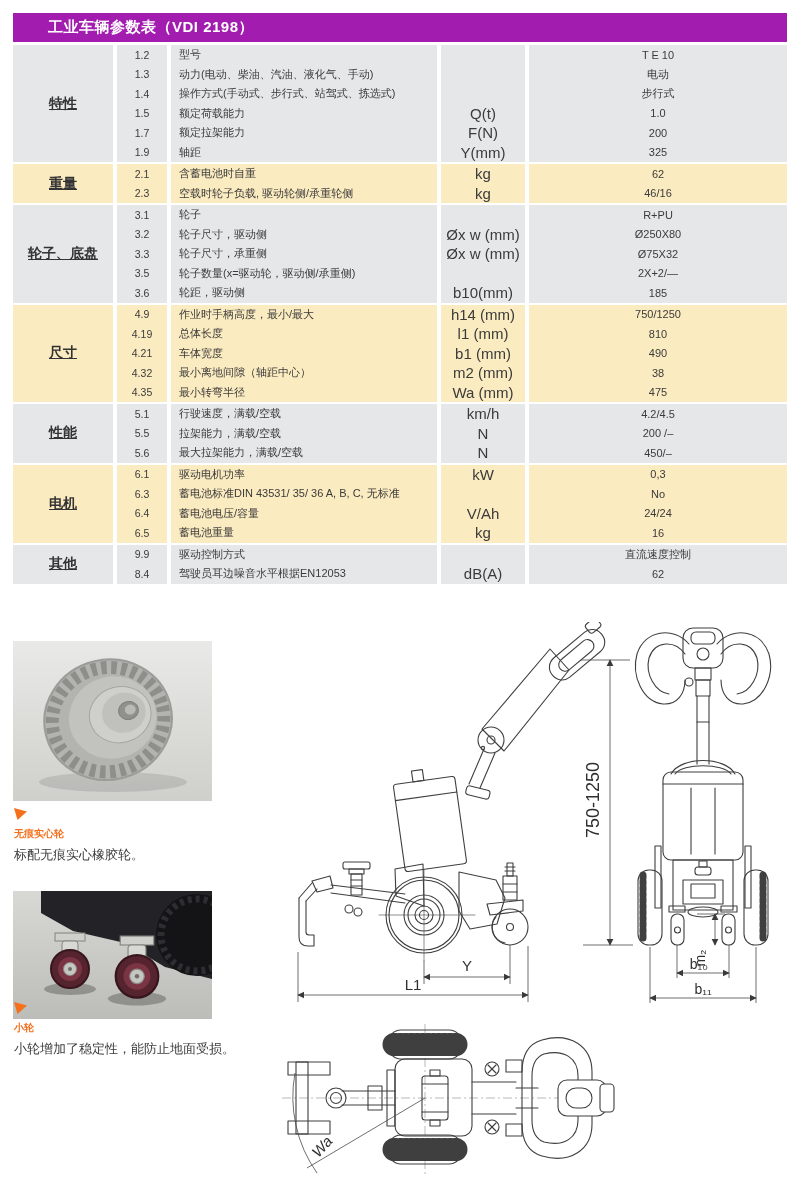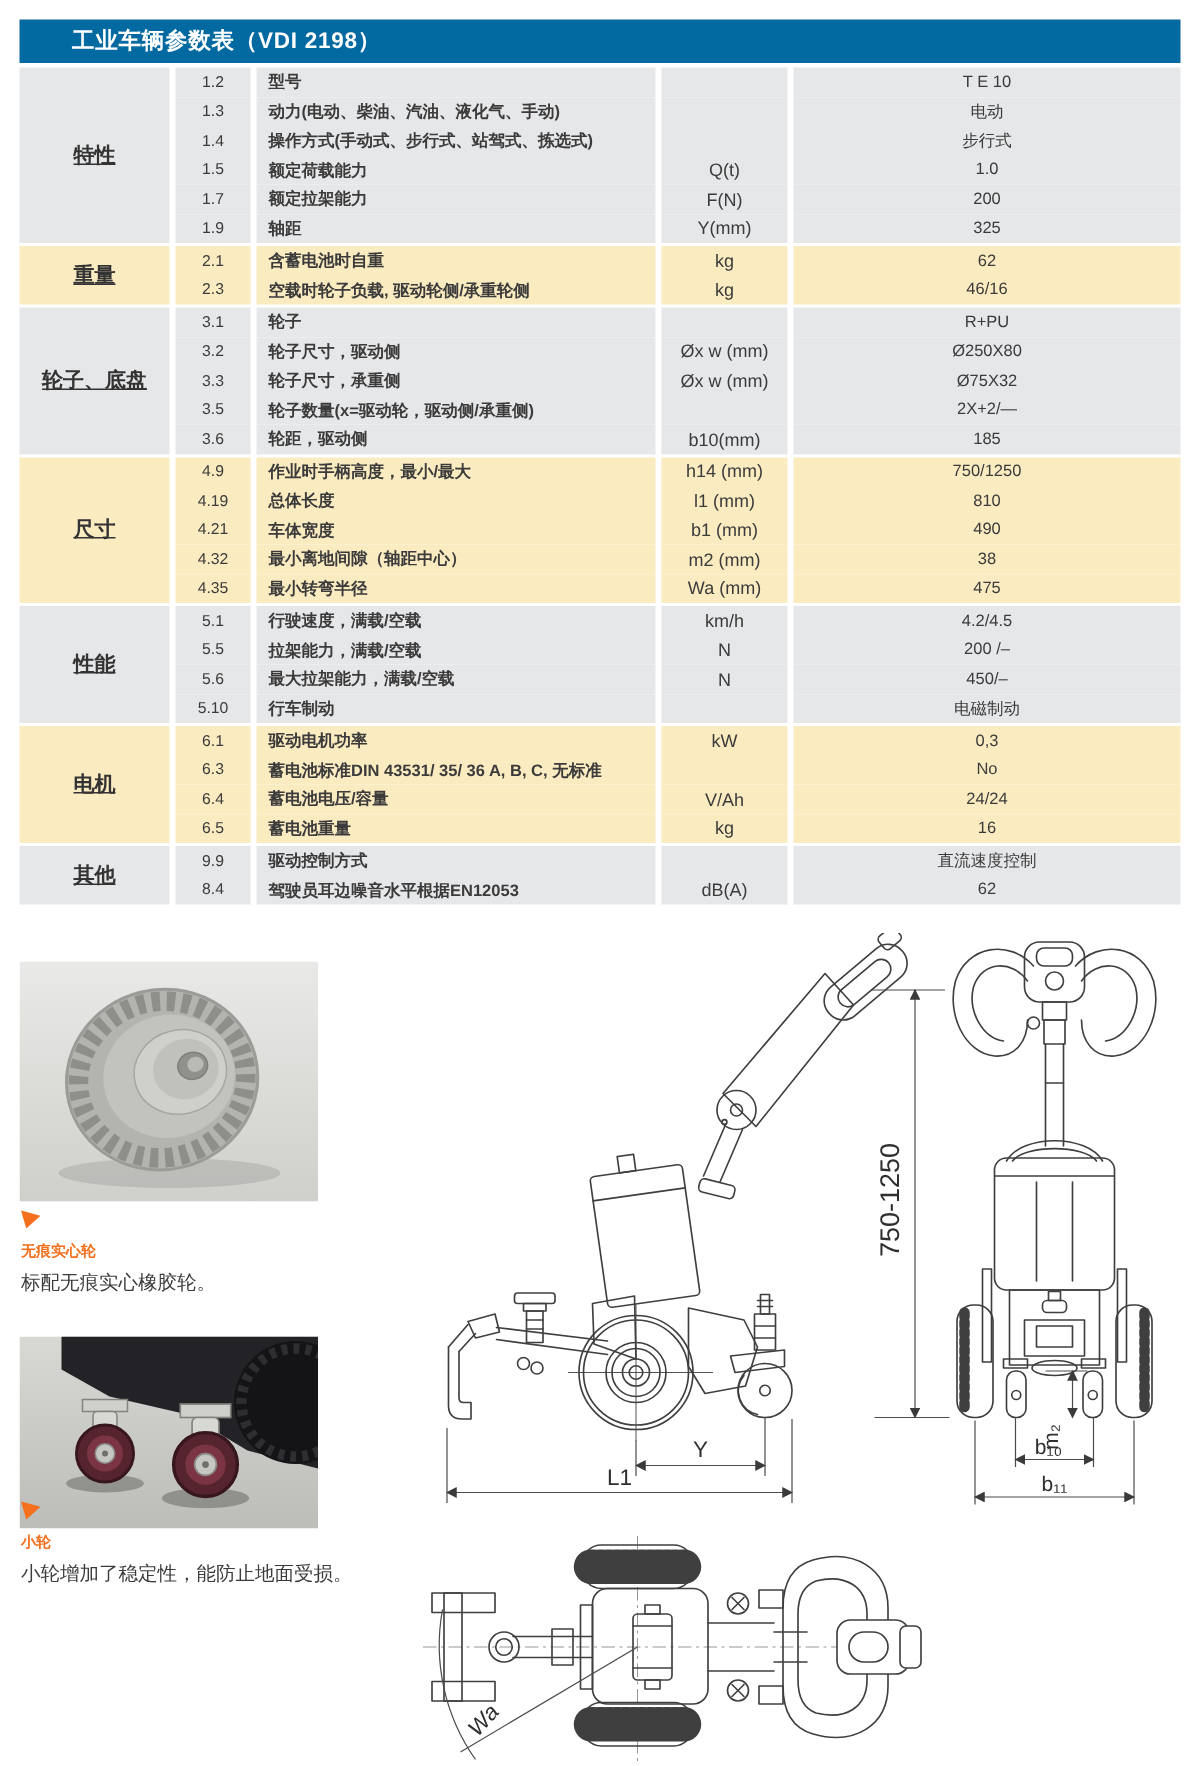--- a/index.html
+++ b/index.html
@@ -1,32 +1,32 @@
 <!DOCTYPE html>
 <html><head>
 <meta charset="utf-8">
 <style>
   html,body{margin:0;padding:0;background:#ffffff;}
   .page{position:relative;width:800px;height:1177px;background:#ffffff;overflow:hidden;
         font-family:"Liberation Sans","DejaVu Sans",sans-serif;color:#3b3b3b;}
   
-  .header-bar{position:absolute;left:13px;top:13px;width:774px;height:29px;background:#0369a1;
+  .header-bar{position:absolute;left:13px;top:13px;width:774px;height:29px;background:#a21caf;
               box-sizing:border-box;display:flex;align-items:center;padding-left:35px;}
   .header-bar span{color:#ffffff;font-size:15px;font-weight:bold;letter-spacing:0.5px;}
   
   .spec-table{position:absolute;left:13px;top:45px;width:774px;}
   .band{display:flex;gap:4px;margin-bottom:2px;background:#ffffff;}
   .cat{width:100px;flex:none;display:flex;align-items:center;justify-content:center;
        font-size:14px;font-weight:bold;color:#333333;text-decoration:underline;}
   .rows{flex:1;display:flex;flex-direction:column;}
   .row{display:flex;gap:4px;height:19.5px;}
   .cell{display:flex;align-items:center;font-size:11px;white-space:nowrap;color:#3b3b3b;}
   .col-no{width:50px;flex:none;justify-content:center;font-size:10.5px;}
-  .col-desc{width:266px;flex:none;padding-left:8px;box-sizing:border-box;font-weight:bold;}
-  .col-unit{width:84px;flex:none;justify-content:center;font-size:12px;}
+  .col-desc{width:266px;flex:none;padding-left:8px;box-sizing:border-box;}
+  .col-unit{width:84px;flex:none;justify-content:center;font-size:15px;}
   .col-value{flex:1;justify-content:center;}
   .gray .cat,.gray .cell{background:#E6E7E9;}
   .yellow .cat,.yellow .cell{background:#FBEBC0;}
   
   .photo{position:absolute;left:13px;display:block;}
   .feature{position:absolute;left:14px;}
   .feature h3{margin:3px 0 5px;font-size:10px;font-weight:bold;color:#F4701D;}
   .feature p{margin:0;font-size:13px;color:#3b3b3b;white-space:nowrap;}
   
   .drawing{position:absolute;display:block;}
@@ -186,26 +186,20 @@
             <div class="cell col-no">5.5</div>
             <div class="cell col-desc">拉架能力，满载/空载</div>
             <div class="cell col-unit">N</div>
             <div class="cell col-value">200 /–</div>
           </div>
           <div class="row">
             <div class="cell col-no">5.6</div>
             <div class="cell col-desc">最大拉架能力，满载/空载</div>
             <div class="cell col-unit">N</div>
             <div class="cell col-value">450/–</div>
-          </div>
-          <div class="row">
-            <div class="cell col-no">5.10</div>
-            <div class="cell col-desc">行车制动</div>
-            <div class="cell col-unit"></div>
-            <div class="cell col-value">电磁制动</div>
           </div>
         </div>
       </div>
       <div class="band yellow">
         <div class="cat">电机</div>
         <div class="rows">
           <div class="row">
             <div class="cell col-no">6.1</div>
             <div class="cell col-desc">驱动电机功率</div>
             <div class="cell col-unit">kW</div>

